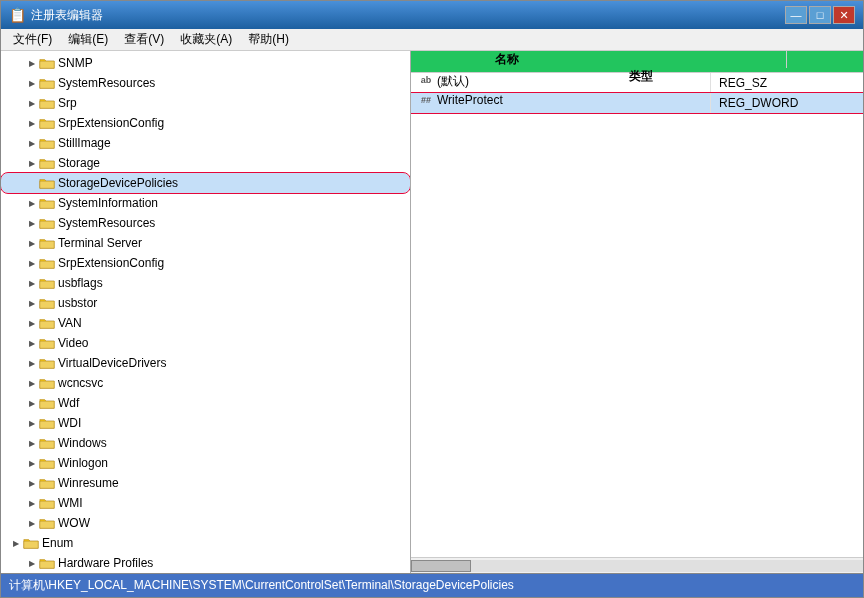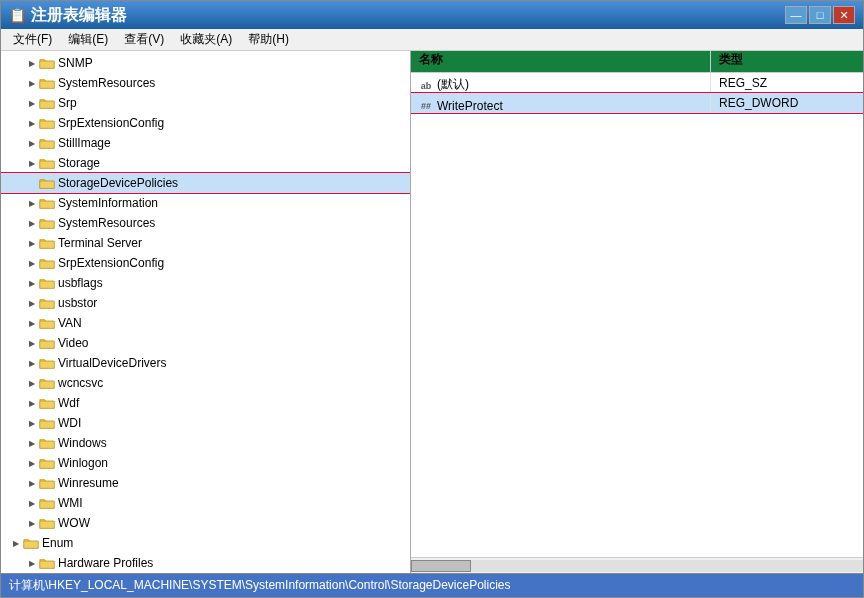--- a/index.html
+++ b/index.html
@@ -38,22 +38,22 @@
       gap: 6px;
     }
 
     .title-icon {
       width: 16px;
       height: 16px;
       font-size: 14px;
     }
 
     .title-text {
-      font-size: 16px;
-      font-weight: bold;
+      font-size: 12px;
+      font-weight: normal;
     }
 
     .title-controls {
       display: flex;
       gap: 2px;
     }
 
     .title-btn {
       width: 22px;
       height: 18px;
@@ -161,23 +161,25 @@
     }
 
     .item-label {
       font-size: 12px;
     }
 
     
     .right-header {
       display: flex;
       height: 22px;
+      align-items: center;
       border-bottom: 1px solid #ccc;
-      background: #15803d;
+      background: #22c55e;
       flex-shrink: 0;
+      flex-direction: column;
     }
 
     .col-name {
       width: 300px;
       padding-left: 8px;
       font-weight: bold;
       font-size: 12px;
       border-right: 1px solid #ccc;
     }
 
@@ -203,21 +205,21 @@
     .reg-row.selected {
       background: #c5dff8;
       outline: 1px solid #e5073a;
     }
 
     .reg-name-cell {
       width: 300px;
       padding-left: 8px;
       font-size: 12px;
       display: flex;
-      align-items: flex-end;
+      align-items: flex-start;
       gap: 4px;
       border-right: 1px solid #e0e0e0;
       height: 100%;
     }
 
     .reg-type-cell {
       padding-left: 8px;
       font-size: 12px;
     }
 
@@ -373,21 +375,21 @@
           <div class="tree-item" style="padding-left: 24px;">
             <span class="expand-arrow">▶</span>
             <span class="folder-icon">
               <svg class="folder-svg" viewBox="0 0 20 16" xmlns="http://www.w3.org/2000/svg">
     <path d="M1,3 L7,3 L9,5 L19,5 L19,14 L1,14 Z" fill="#f5c518" stroke="#a07000" stroke-width="0.5"></path>
     <path d="M1,5 L19,5 L19,14 L1,14 Z" fill="#f0d060" stroke="#a07000" stroke-width="0.5"></path>
   </svg>
             </span>
             <span class="item-label">Storage</span>
           </div>
-          <div class="tree-item selected" style="padding-left: 24px;">
+          <div class="tree-item selected" style="padding-left: 24px; border-radius: 7px;">
             <span class="expand-arrow"> </span>
             <span class="folder-icon">
               <svg class="folder-svg" viewBox="0 0 20 16" xmlns="http://www.w3.org/2000/svg">
     <path d="M1,3 L7,3 L9,5 L19,5 L19,14 L1,14 Z" fill="#f5c518" stroke="#a07000" stroke-width="0.5"></path>
     <path d="M1,5 L19,5 L19,14 L1,14 Z" fill="#f0d060" stroke="#a07000" stroke-width="0.5"></path>
   </svg>
             </span>
             <span class="item-label">StorageDevicePolicies</span>
           </div>
           <div class="tree-item" style="padding-left: 24px;">
@@ -606,15 +608,15 @@
         </div>
       <div class="right-scroll-area">
         <div class="h-scrollbar">
           <div class="h-scrollbar-thumb"></div>
         </div>
       </div>
     </div>
   </div>
 
   <div class="status-bar">
-    <span>计算机\HKEY_LOCAL_MACHINE\SYSTEM\SystemInformation\Control\StorageDevicePolicies</span>
+    <span>计算机\HKEY_LOCAL_MACHINE\SYSTEM\CurrentControlSet\Terminal\StorageDevicePolicies</span>
   </div>
 </div>
 
 </body></html>

